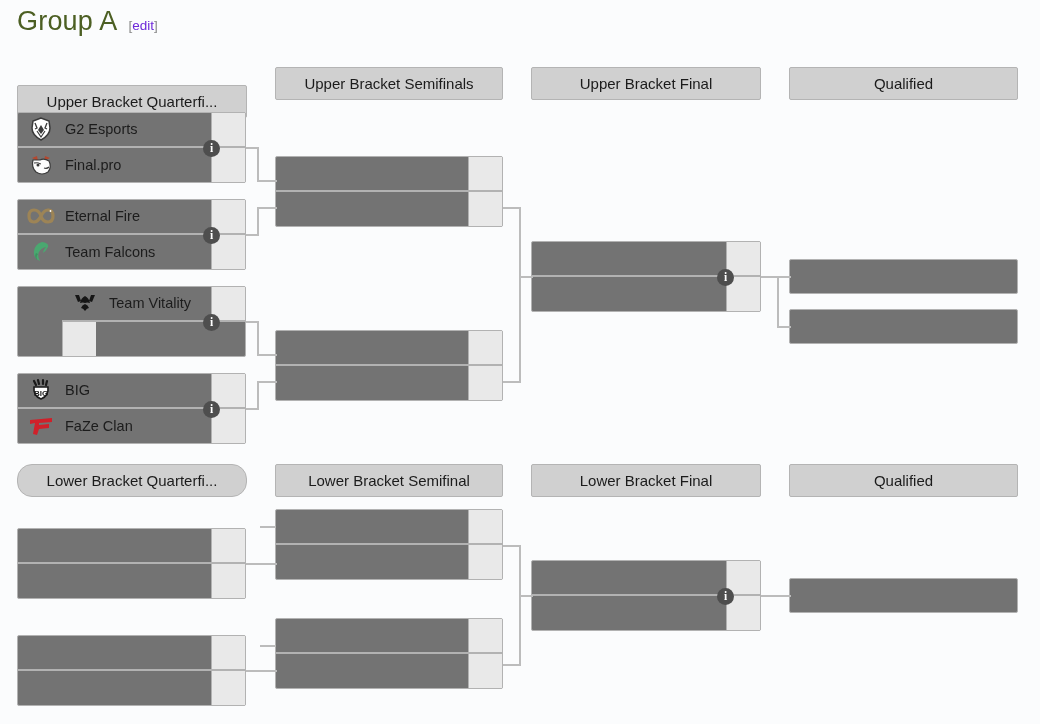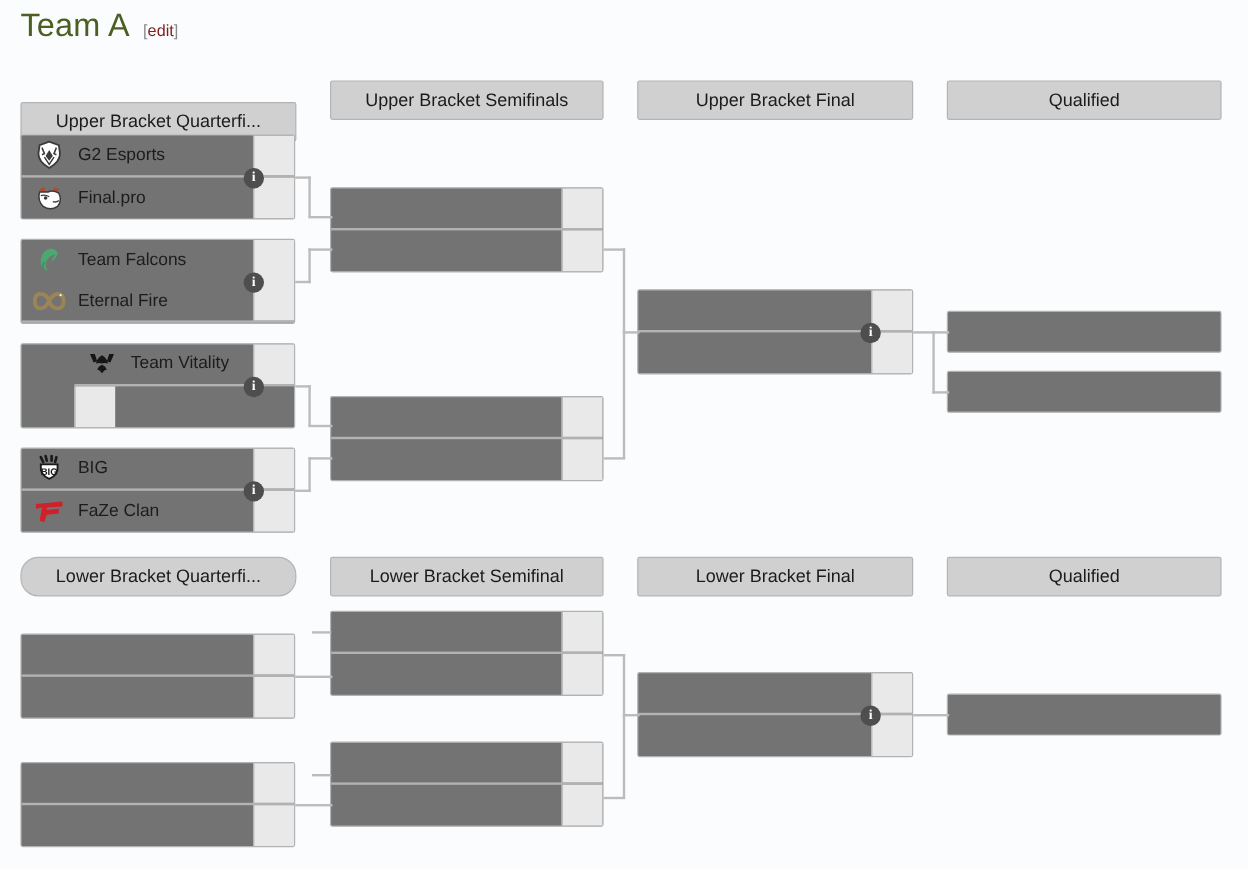--- a/index.html
+++ b/index.html
@@ -27,21 +27,21 @@
   #group-title {
     font-size: 27px;
     color: #4c5f23;
     font-weight: 400;
     letter-spacing: .2px;
   }
   #edit-link {
     font-size: 13.5px;
     color: #888888;
   }
-  #edit-link .lnk { color: #7f1d1d; }
+  #edit-link .lnk { color: #6d28d9; }
 
   
   .round-header {
     position: absolute;
     height: 33px;
     background: #d0d0d0;
     border: 1px solid #b4b4b4;
     border-radius: 2px;
     box-sizing: border-box;
     display: flex;
@@ -151,21 +151,21 @@
     background: #bcbcbc;
     z-index: 1;
   }
   .conn.h { height: 2px; }
   .conn.v { width: 2px; }
 </style>
 </head>
 <body>
 
 <div id="page-title-row">
-  <span id="group-title">Team A</span>
+  <span id="group-title">Group A</span>
   <span id="edit-link"><span>[</span><span class="lnk">edit</span><span>]</span></span>
 </div>
 
 <div class="round-header" style="left:17px;top:85px;width:230px;">
   <span>Upper Bracket Quarterfi...</span>
 </div>
 <div class="round-header" style="left:275px;top:67px;width:228px;">
   <span>Upper Bracket Semifinals</span>
 </div>
 <div class="round-header" style="left:531px;top:67px;width:230px;">
@@ -231,42 +231,42 @@
         </svg>
       </span>
       <span class="team-name">Final.pro</span>
     </div>
     <div class="opp-score"></div>
   </div>
   <div class="info-icon" style="left:185px;top:27px;">i</div>
 </div>
 
 <div class="match" style="left:17px;top:199px;width:229px;height:71px;">
-  <div class="opp bottom">
-    <div class="opp-main">
-      <span class="team-logo">
-        <svg width="24" height="24" viewBox="0 0 24 24">
-          <path d="M13 2 Q6 4 5 11 Q4 18 11 21 Q8 16 10 12 Q12 8 17 7 Q14 10 14 13 Q17 11 19 7 Q20 3 13 2 Z" fill="#4aa870"></path>
-          <path d="M7 13 Q5 17 8 20 Q7 16 9 14 Z" fill="#3d9460"></path>
-        </svg>
-      </span>
-      <span class="team-name">Team Falcons</span>
-    </div>
-    <div class="opp-score"></div>
-  </div>
   <div class="opp top">
     <div class="opp-main">
       <span class="team-logo">
         <svg width="30" height="22" viewBox="0 0 30 22">
           <path d="M3 11 Q3 5 8 5 Q13 5 15 11 Q17 17 22 17 Q27 17 27 11 Q27 5 22 5 Q18 5 15 11 Q12 17 8 17 Q3 17 3 11 Z" fill="none" stroke="#9d8456" stroke-width="3.2" stroke-linecap="round"></path>
           <path d="M21 4 Q25 3 27 6 L24 7 Z" fill="#9d8456"></path>
           <circle cx="24.5" cy="6" r="0.9" fill="#fff"></circle>
         </svg>
       </span>
       <span class="team-name">Eternal Fire</span>
+    </div>
+    <div class="opp-score"></div>
+  </div>
+  <div class="opp bottom">
+    <div class="opp-main">
+      <span class="team-logo">
+        <svg width="24" height="24" viewBox="0 0 24 24">
+          <path d="M13 2 Q6 4 5 11 Q4 18 11 21 Q8 16 10 12 Q12 8 17 7 Q14 10 14 13 Q17 11 19 7 Q20 3 13 2 Z" fill="#4aa870"></path>
+          <path d="M7 13 Q5 17 8 20 Q7 16 9 14 Z" fill="#3d9460"></path>
+        </svg>
+      </span>
+      <span class="team-name">Team Falcons</span>
     </div>
     <div class="opp-score"></div>
   </div>
   <div class="info-icon" style="left:185px;top:27px;">i</div>
 </div>
 
 <div class="match" style="left:17px;top:286px;width:229px;height:71px;padding-left:44px;">
   <div class="opp top">
     <div class="opp-main">
       <span class="team-logo">

